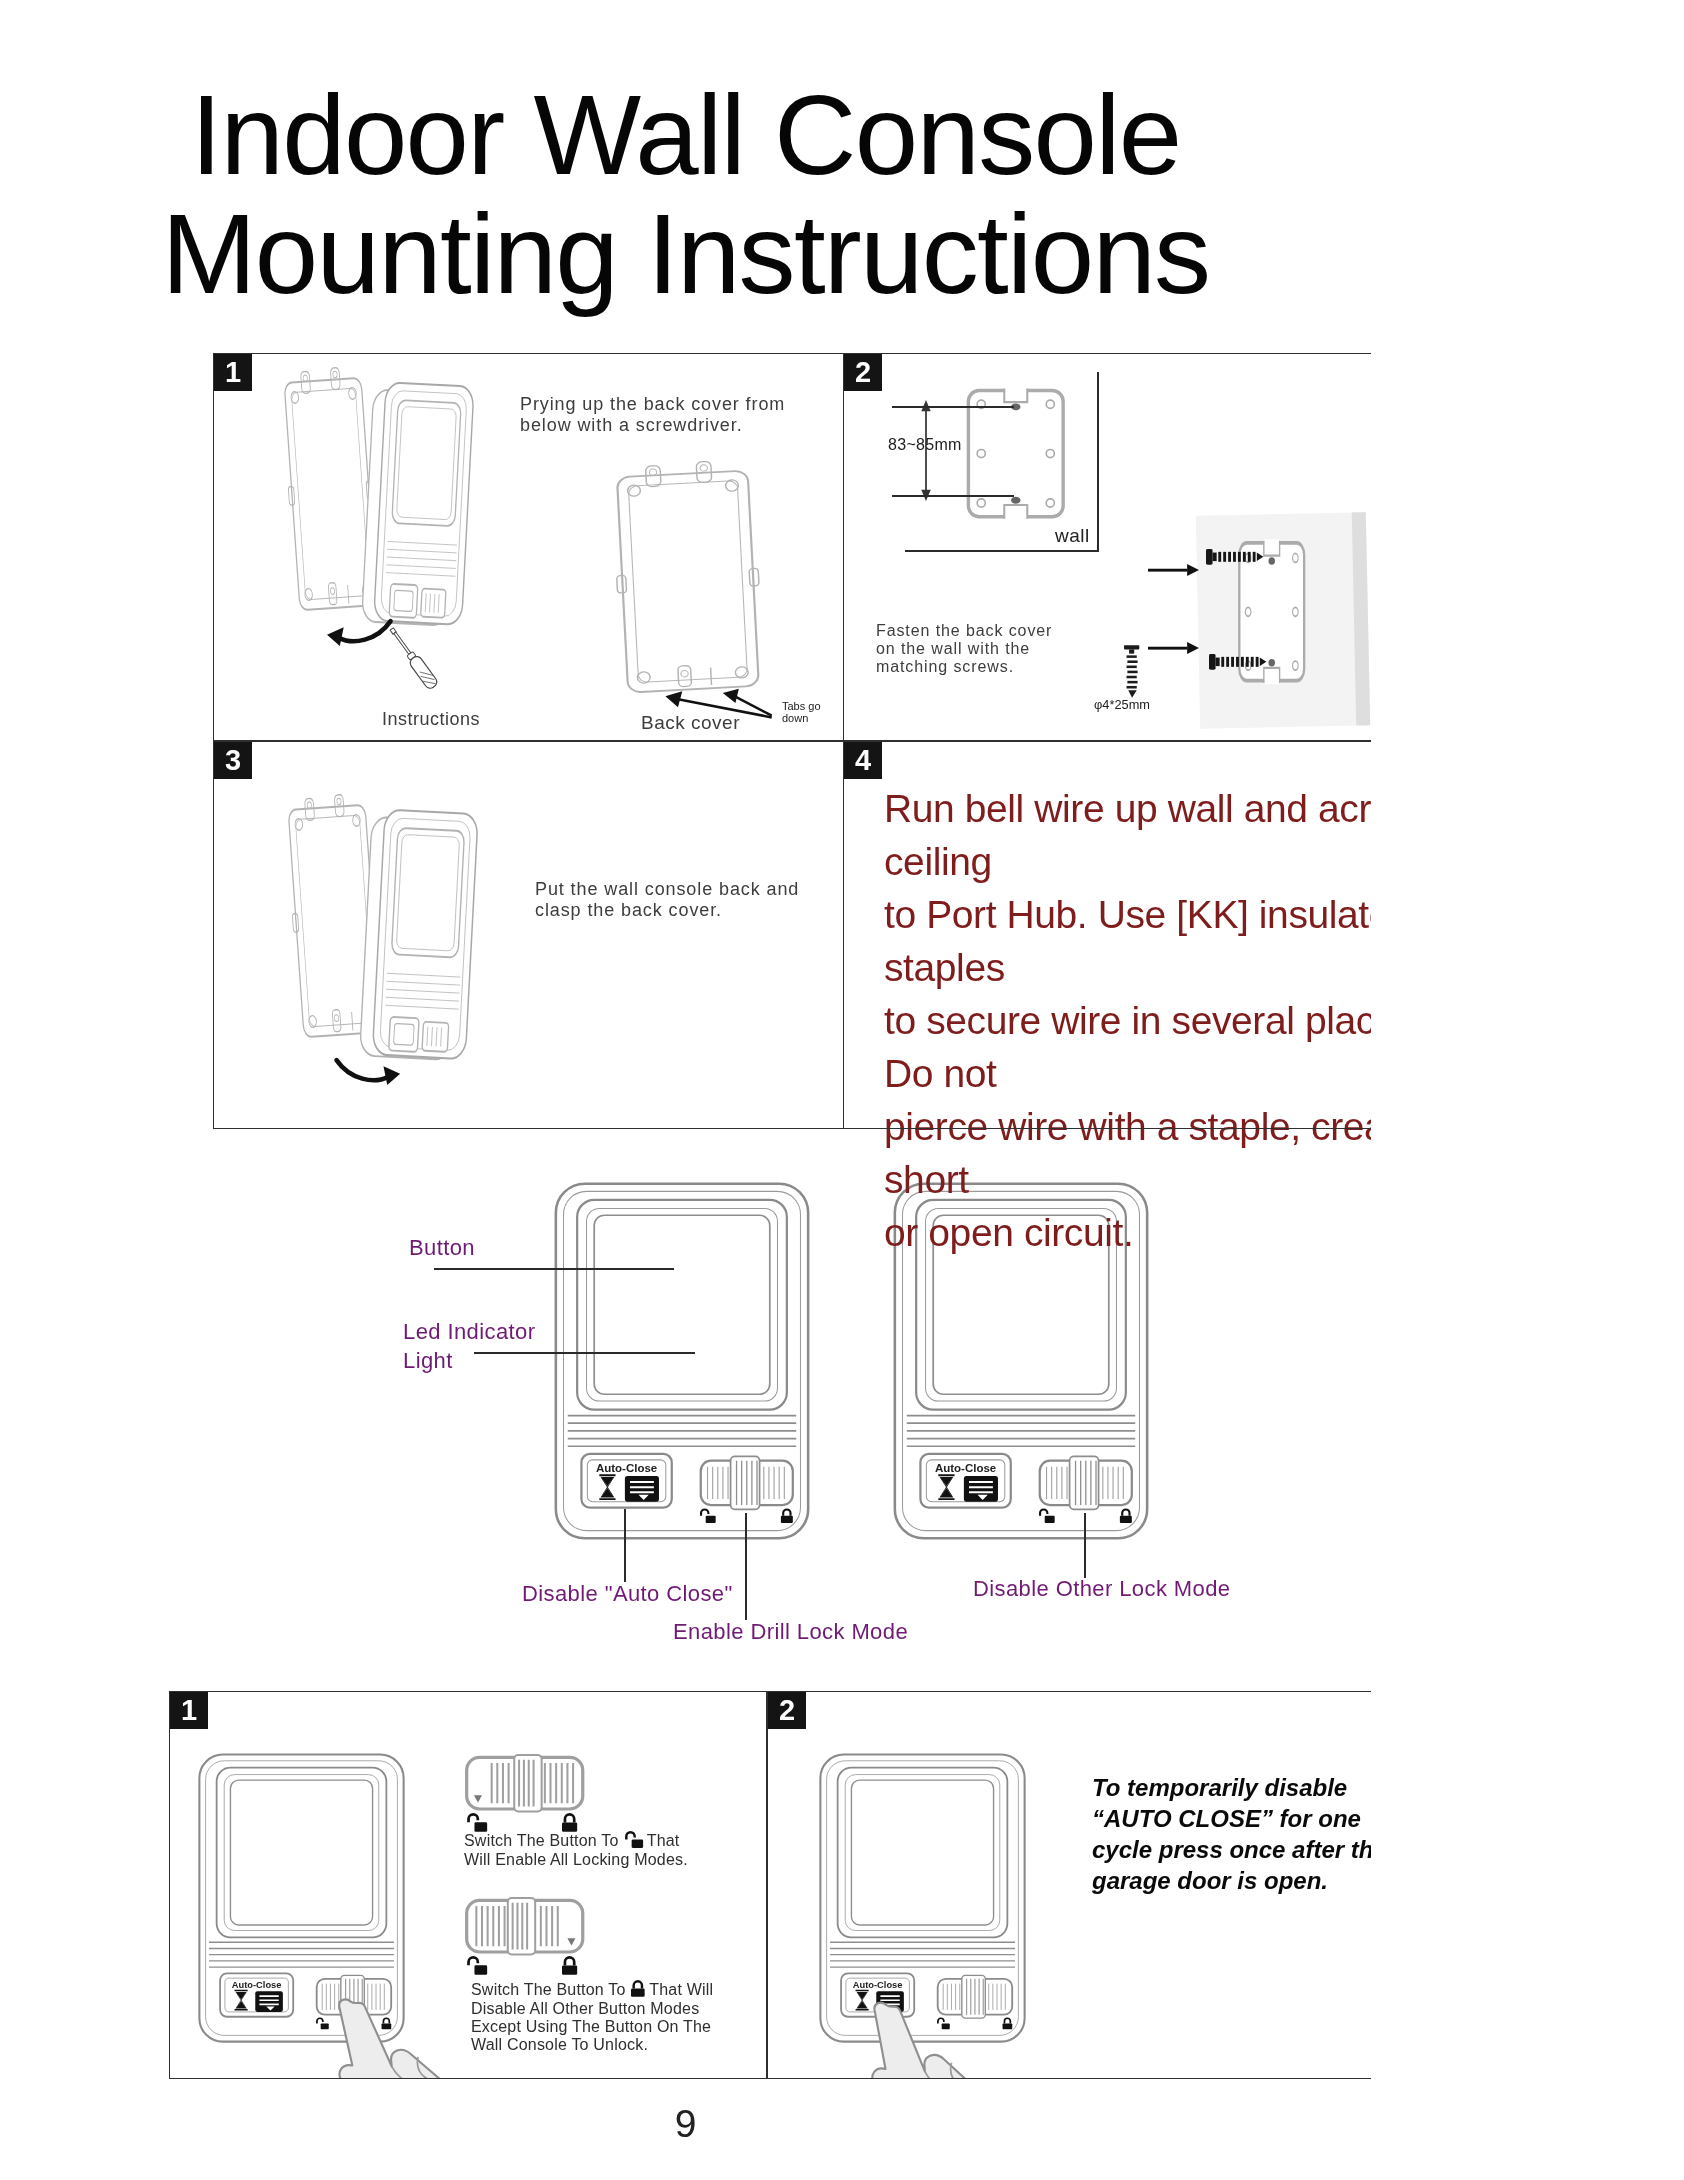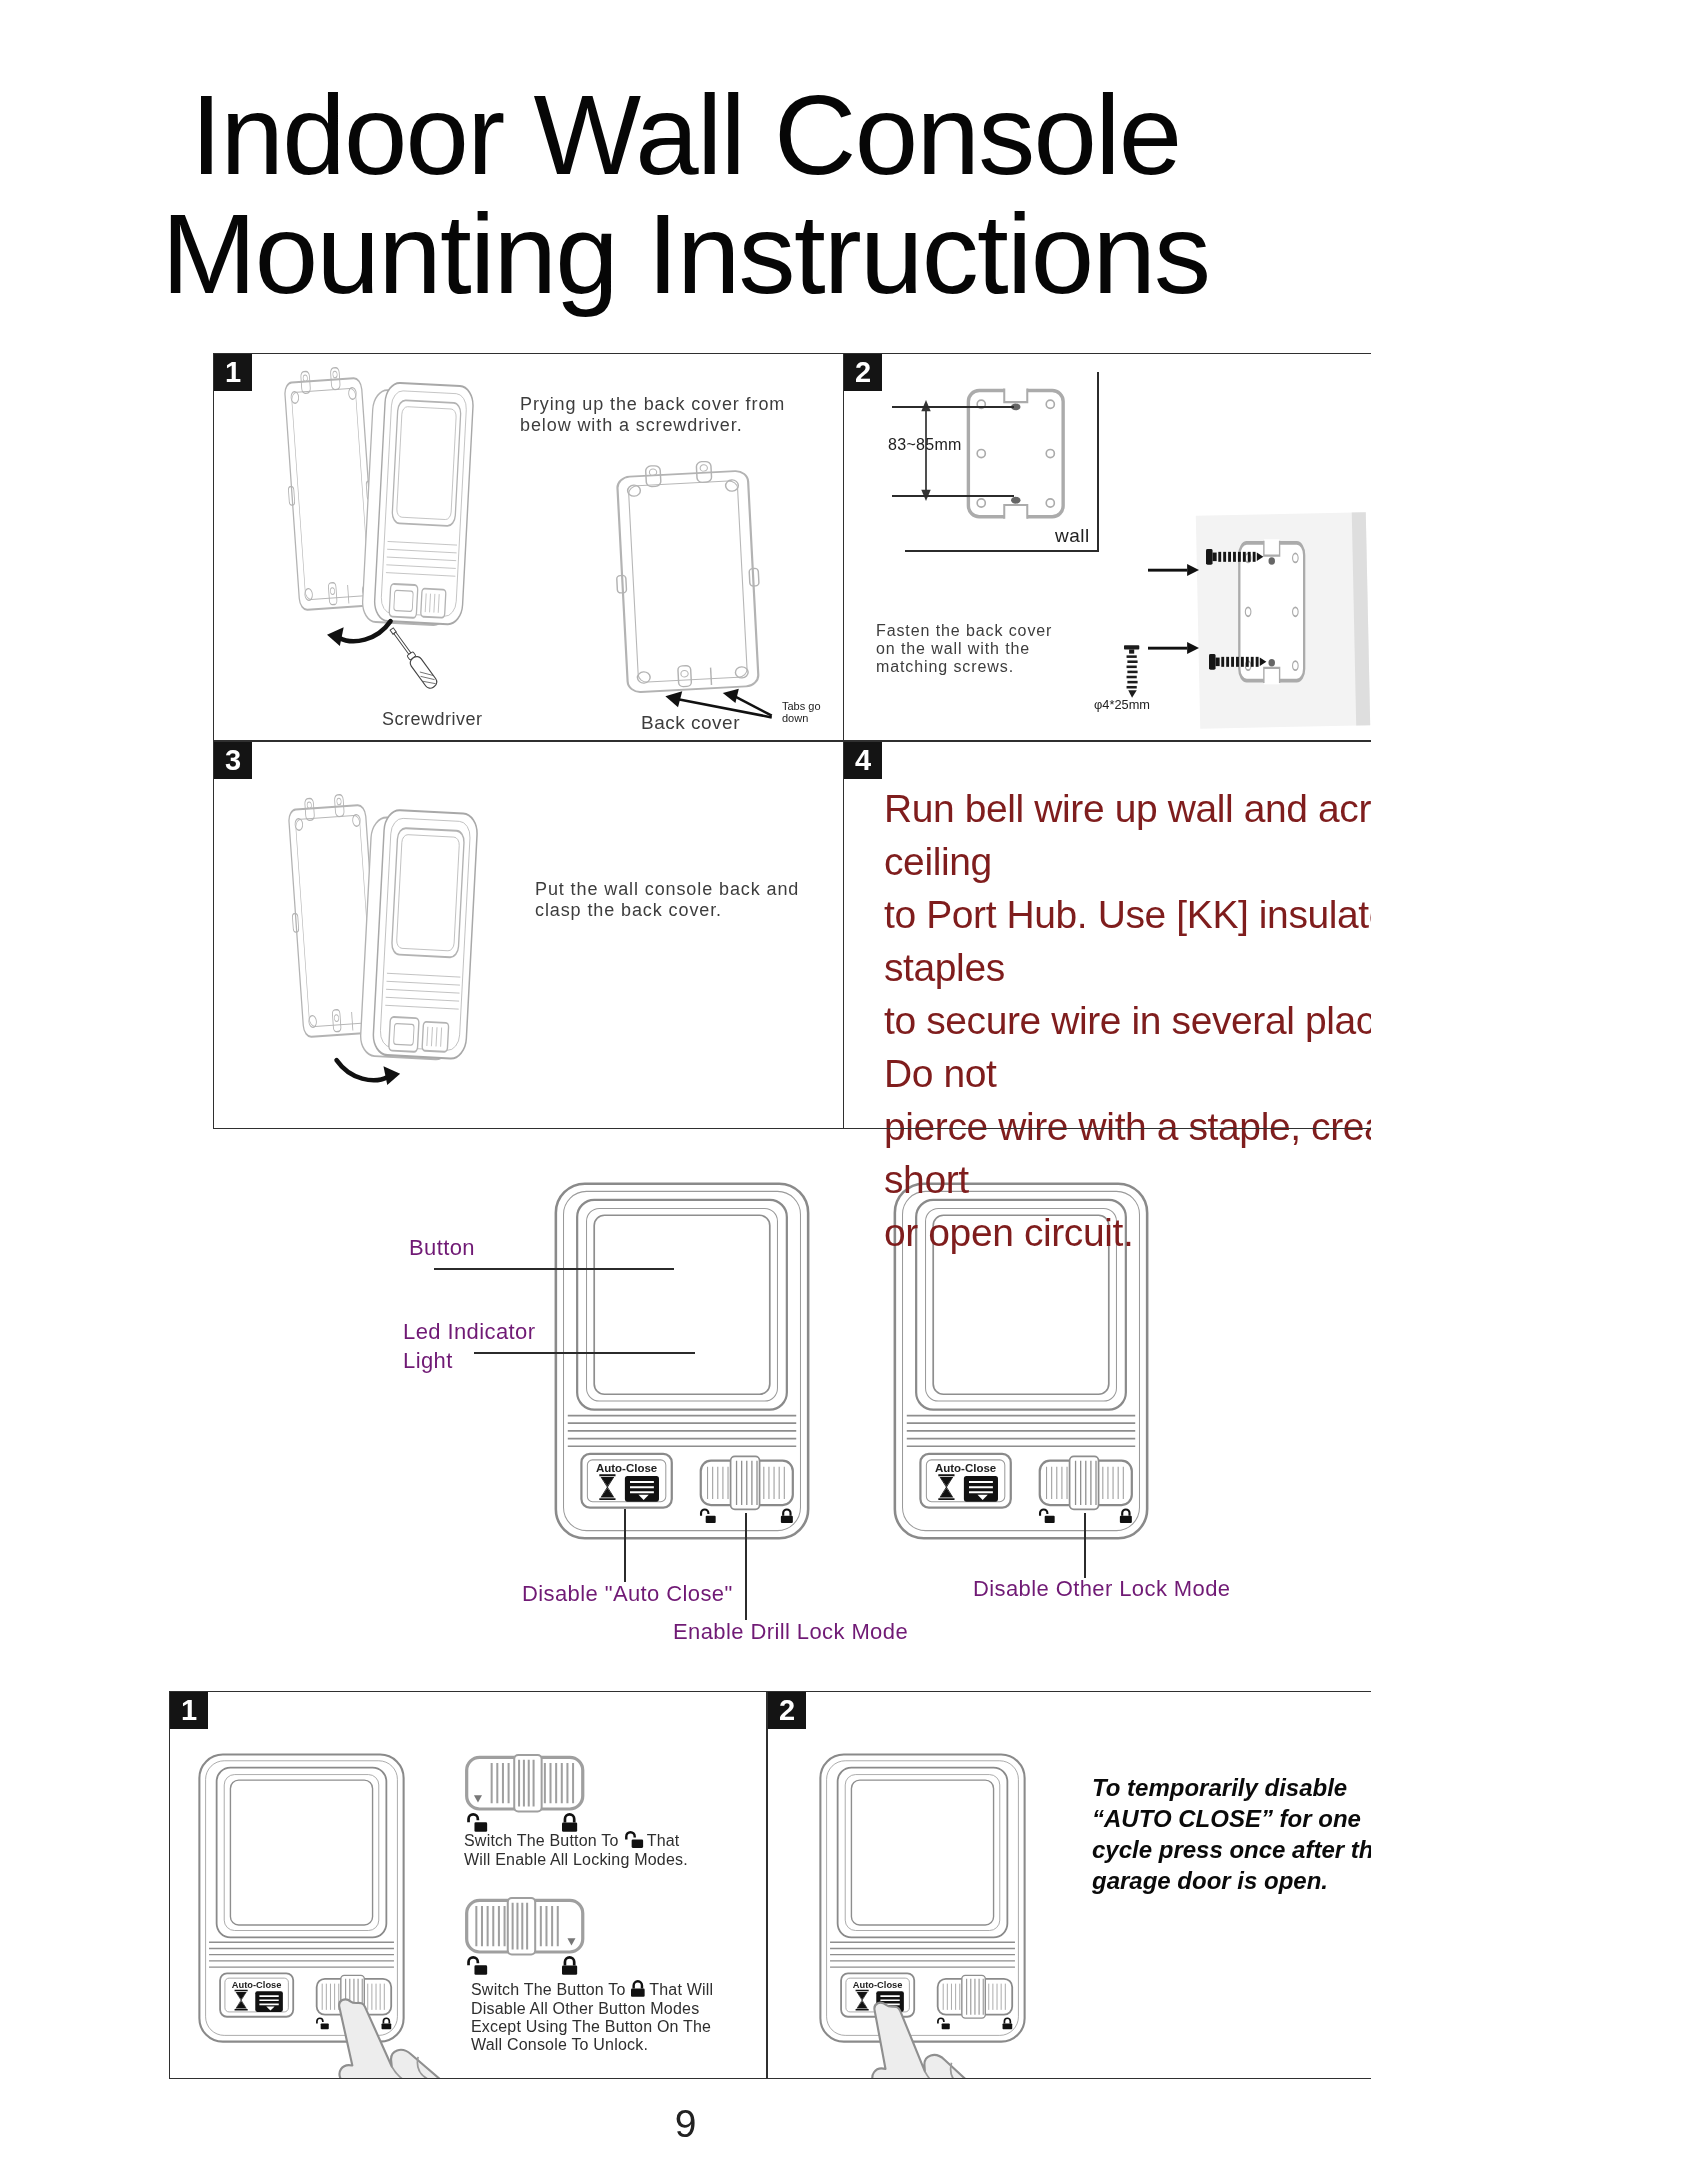--- a/index.html
+++ b/index.html
@@ -227,21 +227,21 @@
     <use href="#console34" xlink:href="#console34" transform="rotate(3) scale(0.61,0.875)"></use>
   </svg>
   <svg class="abs" style="left:327px;top:612px" width="0.9" height="0.9" viewBox="0 0 1 1">
     <use href="#arrow-curve-l" xlink:href="#arrow-curve-l" transform="scale(0.85)"></use>
   </svg>
   <svg class="abs" style="left:394px;top:620px;transform:rotate(-36deg)" width="48" height="85" viewBox="0 0 56 100">
     <use href="#screwdriver-art" xlink:href="#screwdriver-art" transform="scale(0.58)"></use>
   </svg>
   <div class="cap" style="left:520px;top:394px">Prying up the back cover from
 below with a screwdriver.</div>
-  <div class="small-label" style="left:382px;top:709px">Screwdriver</div>
+  <div class="small-label" style="left:382px;top:709px">Instructions</div>
   <svg class="abs" style="left:609px;top:465px" width="0.9" height="0.9" viewBox="0 0 1 1">
     <use href="#backplate" xlink:href="#backplate" transform="rotate(-3) scale(1.02,0.89)"></use>
   </svg>
   <svg class="abs" style="left:663px;top:687px" width="128" height="38" viewBox="0 0 150 45">
     <path d="M14,14 L128,36" stroke="#111" stroke-width="3" fill="none"></path>
     <polygon points="2,11 22,5 17,24" fill="#111"></polygon>
     <path d="M82,10 L128,34" stroke="#111" stroke-width="3" fill="none"></path>
     <polygon points="70,7 89,2 85,19" fill="#111"></polygon>
   </svg>
   <div class="small-label" style="left:641px;top:712px;font-size:19px">Back cover</div>

